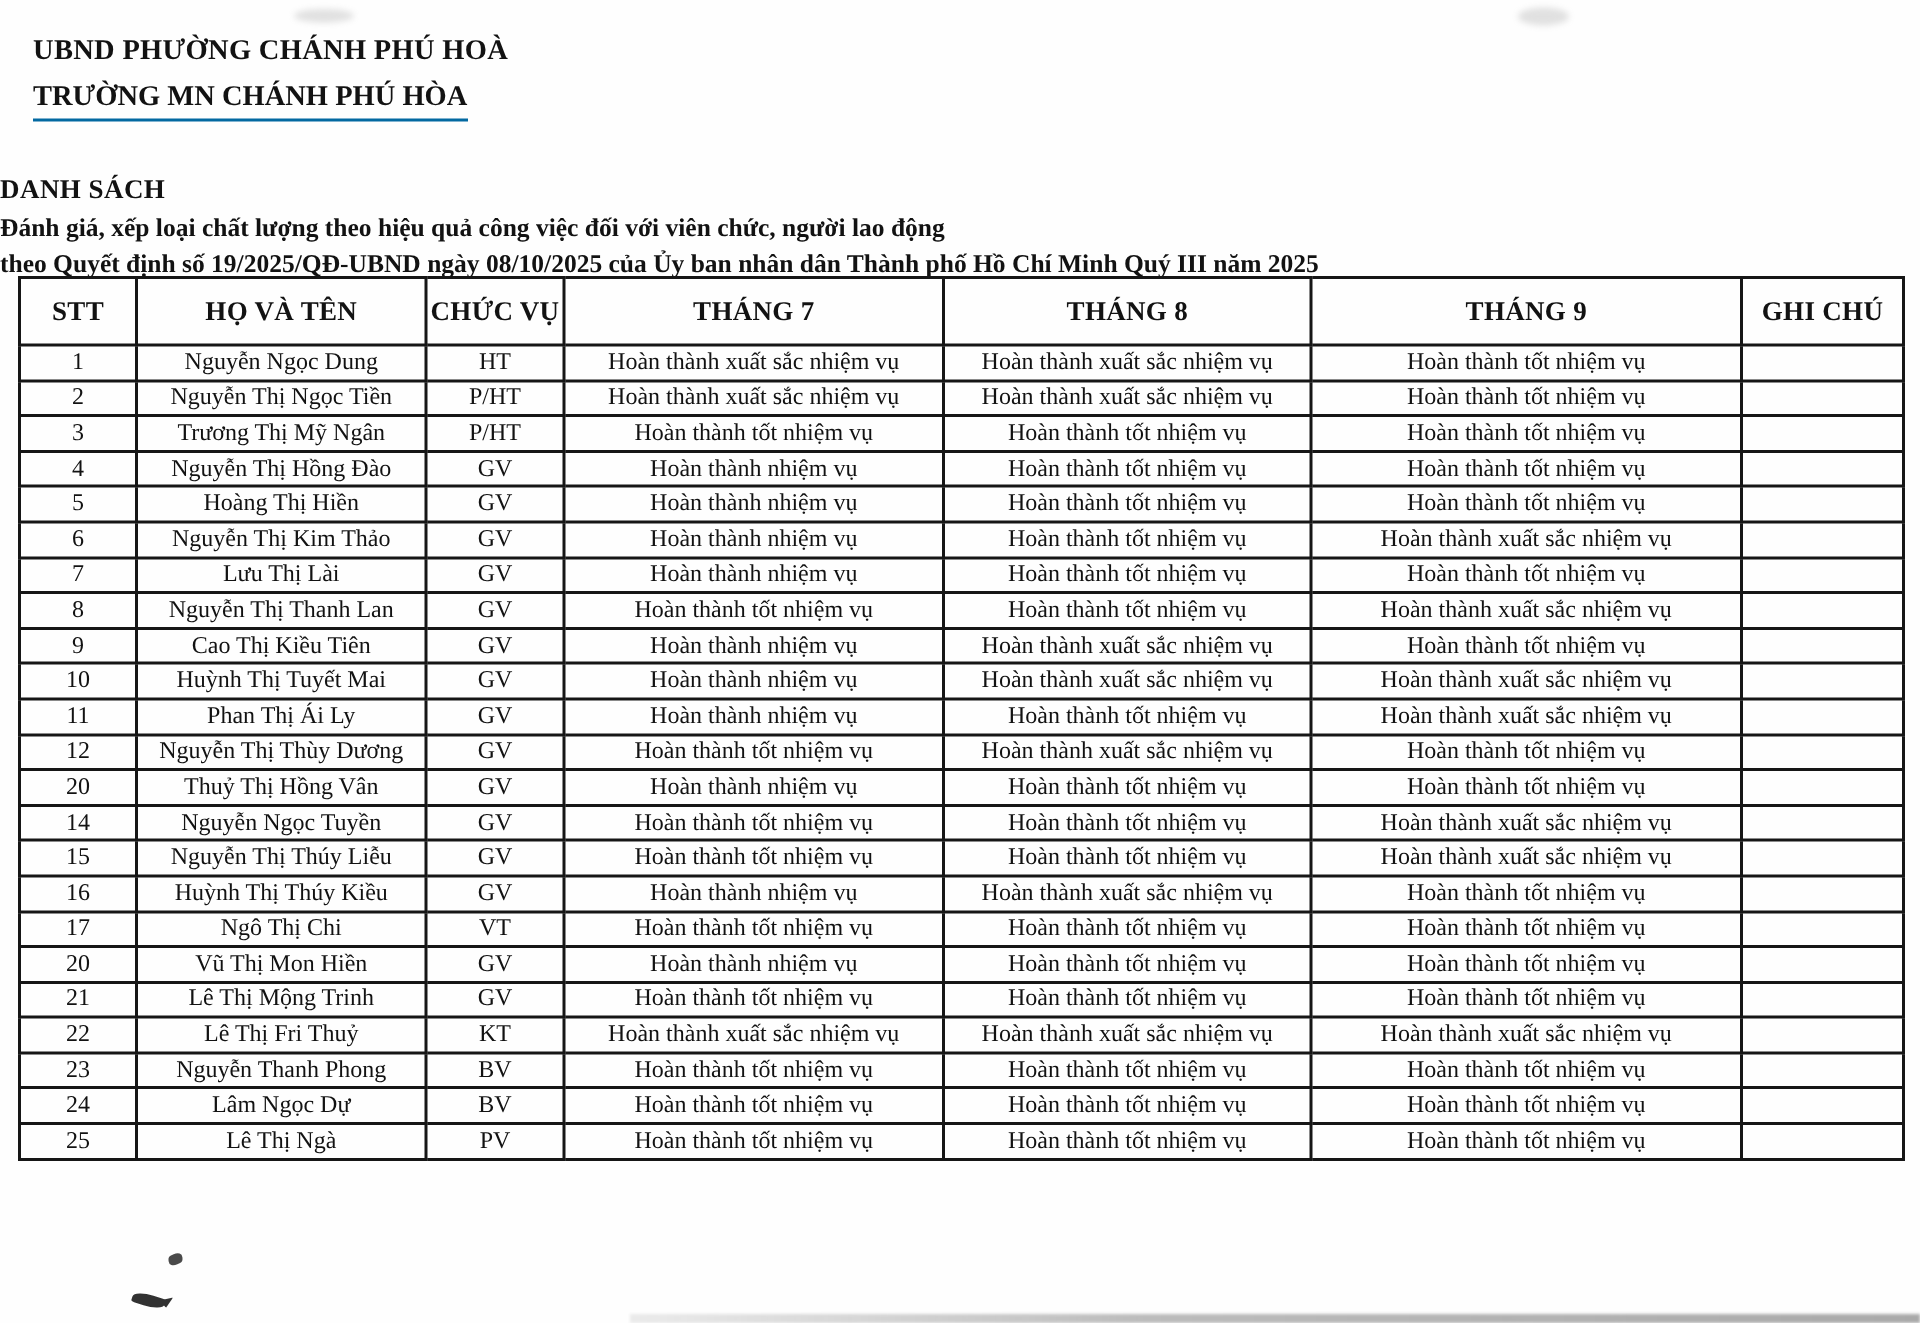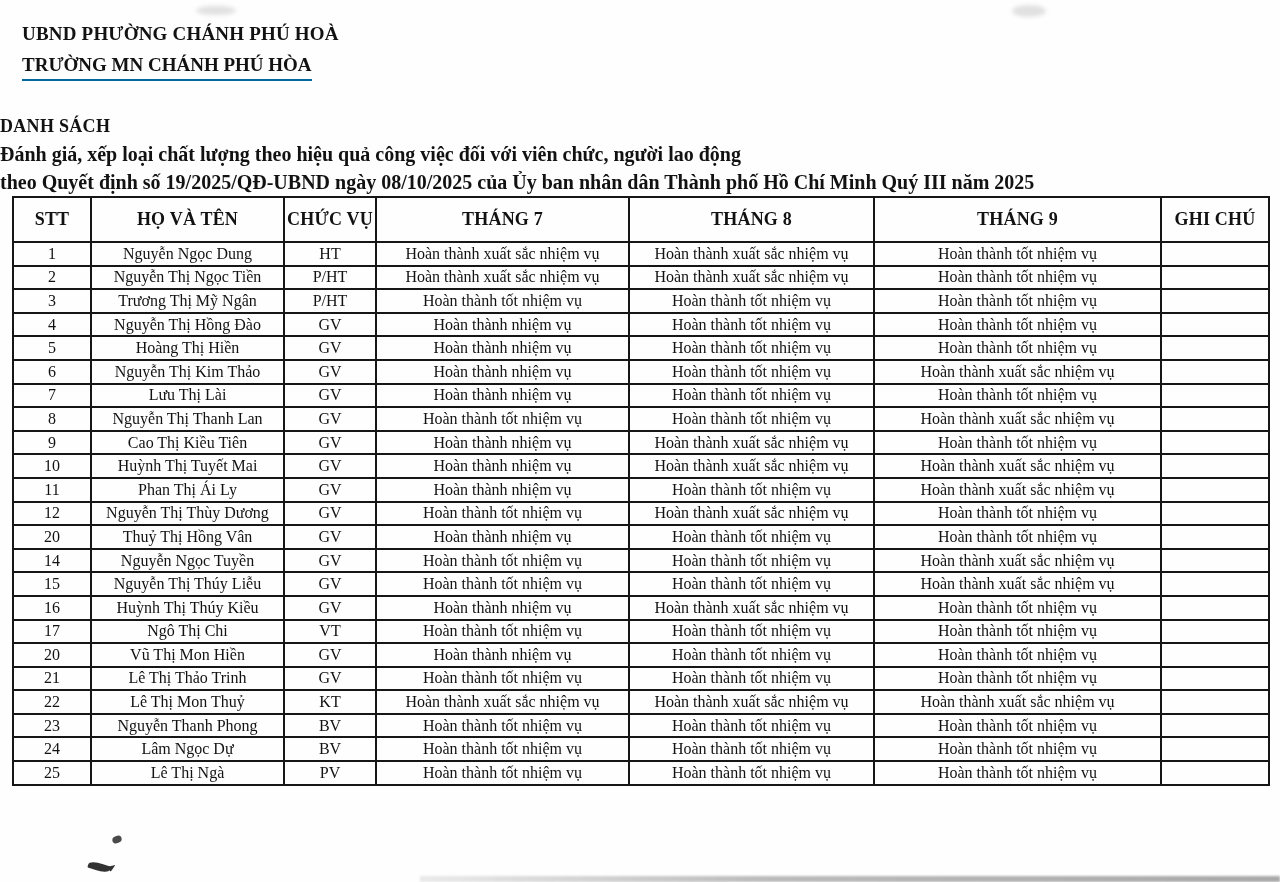--- a/index.html
+++ b/index.html
@@ -30,24 +30,24 @@
     content:"";position:absolute;right:-4px;top:-3px;width:8px;height:8px;
     background:#1d1d1d;clip-path:polygon(0 60%,100% 0,70% 100%);
   }
 
   .org-block{position:absolute;left:22px;top:20px;line-height:1.45;}
   .org-line1{font-size:19px;font-weight:600;letter-spacing:.2px;}
   .org-line2{font-size:19px;font-weight:700;border-bottom:2px solid #0369a1;padding-bottom:1px;display:inline-block;margin-top:3px;}
 
   .title-block{position:absolute;left:0;top:86px;width:1274px;text-align:left;line-height:1.42;margin-top:28px;}
   .title-heading{font-size:18px;font-weight:700;letter-spacing:.3px;}
-  .title-sub{font-size:20px;font-weight:700;}
+  .title-sub{font-size:17px;font-weight:700;}
 
   table.main{
-    position:absolute;left:12px;top:196px;width:1256px;
+    position:absolute;left:12px;top:184px;width:1256px;
     border-collapse:collapse;table-layout:fixed;padding-left:18px;
   }
   table.main th,table.main td{
     border:2px solid #161616;
     overflow:hidden;white-space:nowrap;
   }
   table.main th{
     height:43px;font-size:18px;font-weight:700;text-align:center;
     letter-spacing:.2px;padding:0 2px;
   }
@@ -264,30 +264,30 @@
     <td class="cell-stt">20</td>
     <td class="cell-name">Vũ Thị Mon Hiền</td>
     <td class="cell-position">GV</td>
     <td class="cell-thang7 align-right">Hoàn thành nhiệm vụ</td>
     <td class="cell-thang8">Hoàn thành tốt nhiệm vụ</td>
     <td class="cell-thang9">Hoàn thành tốt nhiệm vụ</td>
     <td class="cell-ghichu"></td>
   </tr>
       <tr>
     <td class="cell-stt">21</td>
-    <td class="cell-name">Lê Thị Thảo Trinh</td>
+    <td class="cell-name">Lê Thị Mộng Trinh</td>
     <td class="cell-position">GV</td>
     <td class="cell-thang7">Hoàn thành tốt nhiệm vụ</td>
     <td class="cell-thang8">Hoàn thành tốt nhiệm vụ</td>
     <td class="cell-thang9">Hoàn thành tốt nhiệm vụ</td>
     <td class="cell-ghichu"></td>
   </tr>
       <tr>
     <td class="cell-stt">22</td>
-    <td class="cell-name">Lê Thị Mon Thuỷ</td>
+    <td class="cell-name">Lê Thị Fri Thuỷ</td>
     <td class="cell-position">KT</td>
     <td class="cell-thang7">Hoàn thành xuất sắc nhiệm vụ</td>
     <td class="cell-thang8">Hoàn thành xuất sắc nhiệm vụ</td>
     <td class="cell-thang9">Hoàn thành xuất sắc nhiệm vụ</td>
     <td class="cell-ghichu"></td>
   </tr>
       <tr>
     <td class="cell-stt">23</td>
     <td class="cell-name">Nguyễn Thanh Phong</td>
     <td class="cell-position">BV</td>

